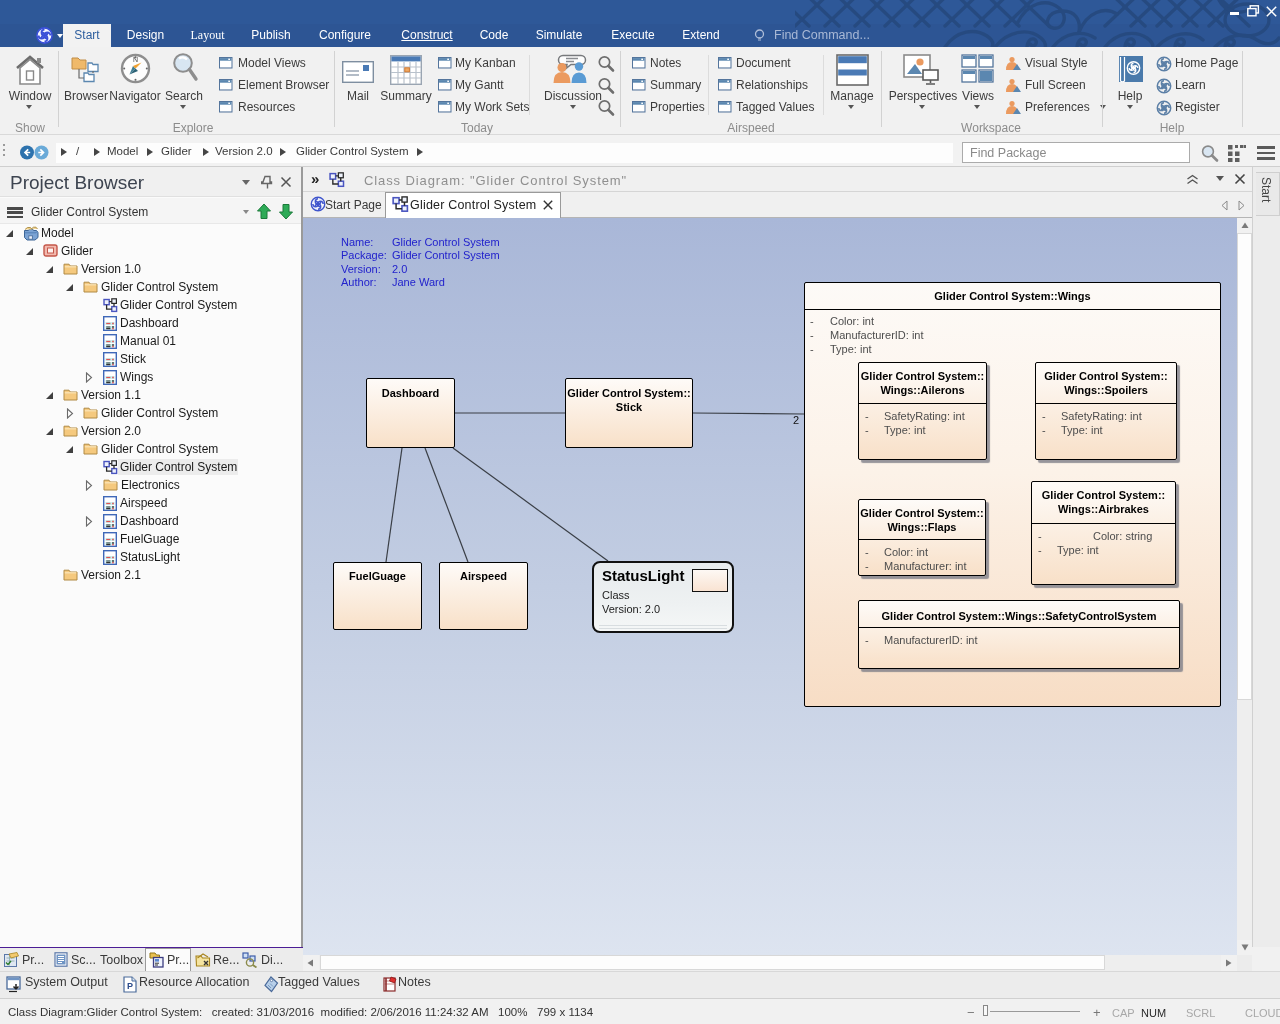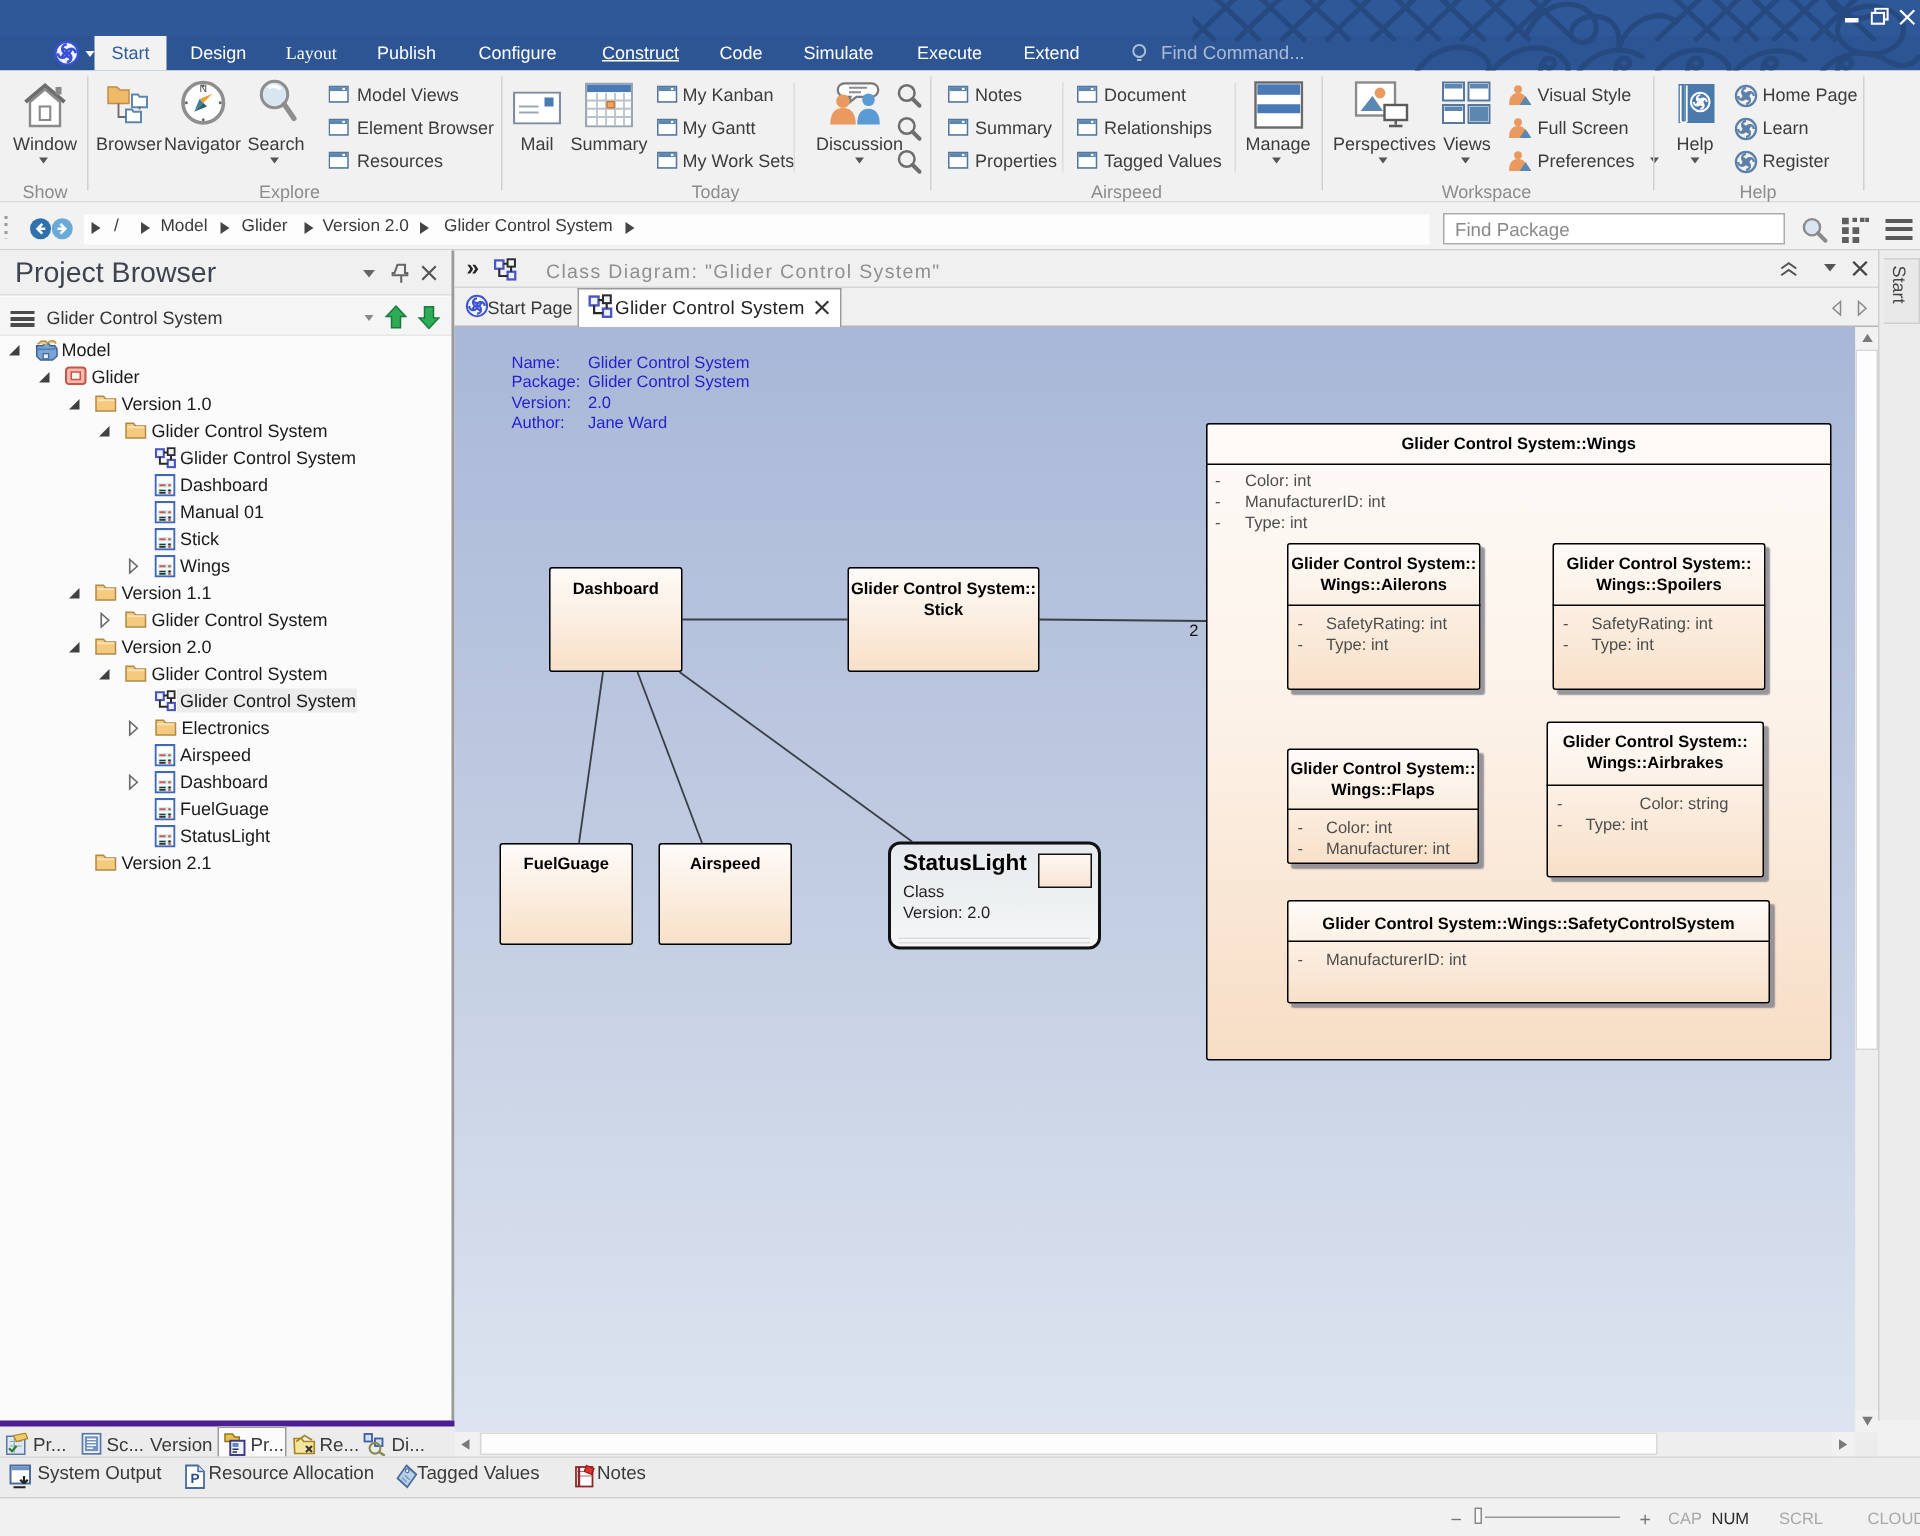--- a/index.html
+++ b/index.html
@@ -39,21 +39,21 @@
 #sidebar { position:absolute; left:1252px; top:167px; width:28px; height:780px; background:#ececec; border-left:1px solid #d0d0d0; }
 #canvas { position:absolute; left:303px; top:218px; width:934px; height:737px; background:linear-gradient(180deg,#a9b7d8 0%, #c2cde2 50%, #dde4f0 100%); overflow:hidden; }
 
 #vsb { position:absolute; left:1237px; top:218px; width:15px; height:737px; background:#eeeeee; }
 #hsb { position:absolute; left:303px; top:955px; width:949px; height:16px; background:#eeeeee; }
 
 .cls { position:absolute; border:1px solid #000; border-radius:2px; background:linear-gradient(180deg,#fefbf8 0%,#f8e0c8 100%); }
 .clstitle { position:absolute; left:0; width:100%; text-align:center; font-weight:bold; font-size:11px; color:#000; line-height:13.5px; }
 .attr { position:absolute; font-size:11px; color:#4d4d4d; white-space:nowrap; line-height:14px; }
 
-#btabs1 { position:absolute; left:0; top:947px; width:303px; height:24px; background:#ececec; border-top:4px solid #4c1d95;}
+#btabs1 { position:absolute; left:0; top:947px; width:303px; height:24px; background:#ececec; border-top:1px solid #4c1d95;}
 #btabs2 { position:absolute; left:0; top:971px; width:1280px; height:27px; background:#ececec; border-top:1px solid #d8d8d8; }
 #statusbar { position:absolute; left:0; top:998px; width:1280px; height:26px; background:#f1f1f1; border-top:1px solid #d0d0d0; font-size:11.5px; color:#333; }
 .btab2 { position:absolute; top:3px; height:22px; font-size:12.5px; color:#3a3a3a; }
 </style>
 </head>
 <body>
 <svg class="abs" style="left:795px;top:0;z-index:3;pointer-events:none" width="485" height="47" viewBox="0 0 485 47">
     <g fill="none" stroke="#26497e" stroke-width="3.4" stroke-linecap="round" opacity="0.9">
       <path d="M -30 -16 L 14 26"></path>
       <path d="M 14 -16 L -30 26"></path>
@@ -791,21 +791,21 @@
     <path d="M 5 2 L 13 0.5 L 14.5 4 L 7 6 Z" fill="#f3c96f" stroke="#a8851f" stroke-width="0.8"></path>
     <path d="M 2 10.5 l 2 2 l 3 -3.5" stroke="#2a7a2a" stroke-width="1.4" fill="none"></path>
   </svg>
   <div class="abs" style="left:22px;top:5px;font-size:12.5px;color:#3a3a3a">Pr...</div>
   <svg class="abs" style="left:54px;top:4px" width="14" height="15" viewBox="0 0 14 15">
     <rect x="1" y="0.8" width="12" height="13.4" fill="#fff" stroke="#5a77a8" stroke-width="1.2"></rect>
     <rect x="2.5" y="2.5" width="9" height="10" fill="#6f94c4"></rect>
     <path d="M 4 4.5 h 6 M 4 6.5 h 6 M 4 8.5 h 6 M 4 10.5 h 4" stroke="#fff" stroke-width="1"></path>
   </svg>
   <div class="abs" style="left:71px;top:5px;font-size:12.5px;color:#3a3a3a">Sc...</div>
-  <div class="abs" style="left:100px;top:5px;font-size:12.5px;color:#3a3a3a">Version</div>
+  <div class="abs" style="left:100px;top:5px;font-size:12.5px;color:#3a3a3a">Toolbox</div>
   <div class="abs" style="left:145px;top:0px;width:46px;height:24px;background:#fbfbfb;border:1px solid #9a9a9a;border-bottom:none"></div>
   <svg class="abs" style="left:149px;top:4px" width="15" height="16" viewBox="0 0 15 16">
     <path d="M 1 1 h 5 l 1.5 2 h 3 v 3 h -9.5 z" fill="#e8c050" stroke="#937716" stroke-width="1"></path>
     <rect x="4.5" y="5.5" width="9.5" height="9.5" fill="#eef2fb" stroke="#3c3c80" stroke-width="1.3"></rect>
     <rect x="6" y="7" width="4" height="2.6" fill="#5b87d0"></rect>
     <path d="M 6 11.2 h 4 M 6 13 h 3" stroke="#333" stroke-width="1"></path>
   </svg>
   <div class="abs" style="left:167px;top:5px;font-size:12.5px;color:#3a3a3a">Pr...</div>
   <svg class="abs" style="left:195px;top:4px" width="16" height="16" viewBox="0 0 16 16">
     <path d="M 1 4 h 5 l 1.5 2 h 7 v 8 h -13 z" fill="#f5e4a0" stroke="#a8851f" stroke-width="1.1"></path>
@@ -843,20 +843,21 @@
   <div class="btab2" style="left:278px">Tagged Values</div>
   <svg class="abs" style="left:382px;top:4px" width="16" height="17" viewBox="0 0 16 17">
     <rect x="2" y="2" width="11" height="13" fill="#fff" stroke="#8a2a2a" stroke-width="1.2"></rect>
     <path d="M 2 5 h 11 M 2 8 h 11" stroke="#b86a6a" stroke-width="0.8"></path>
     <path d="M 9 1 l 5 2 l -1.5 4 l -5 -2 z" fill="#e03030" stroke="#8a1a1a" stroke-width="0.8"></path>
     <path d="M 4 2 v 13" stroke="#8a2a2a" stroke-width="1.6"></path>
   </svg>
   <div class="btab2" style="left:398px">Notes</div>
 </div>
 <div id="statusbar">
+  <div class="abs" style="left:8px;top:7px">Class Diagram:Glider Control System: &nbsp;&nbsp;created: 31/03/2016&nbsp; modified: 2/06/2016 11:24:32 AM &nbsp;&nbsp;100% &nbsp;&nbsp;799 x 1134</div>
   <div class="abs" style="left:967px;top:6px;color:#777;font-size:13px">−</div>
   <div class="abs" style="left:983px;top:6px;width:5px;height:11px;border:1px solid #888;background:#f8f8f8"></div>
   <div class="abs" style="left:990px;top:11.5px;width:90px;height:1px;background:#999"></div>
   <div class="abs" style="left:1093px;top:6px;color:#777;font-size:13px">+</div>
   <div class="abs" style="left:1112px;top:8px;color:#a8a8a8;font-size:11px">CAP</div>
   <div class="abs" style="left:1141px;top:8px;color:#2a2a2a;font-size:11px">NUM</div>
   <div class="abs" style="left:1186px;top:8px;color:#a8a8a8;font-size:11px">SCRL</div>
   <div class="abs" style="left:1245px;top:8px;color:#a8a8a8;font-size:11px">CLOUD</div>
 </div>
 

